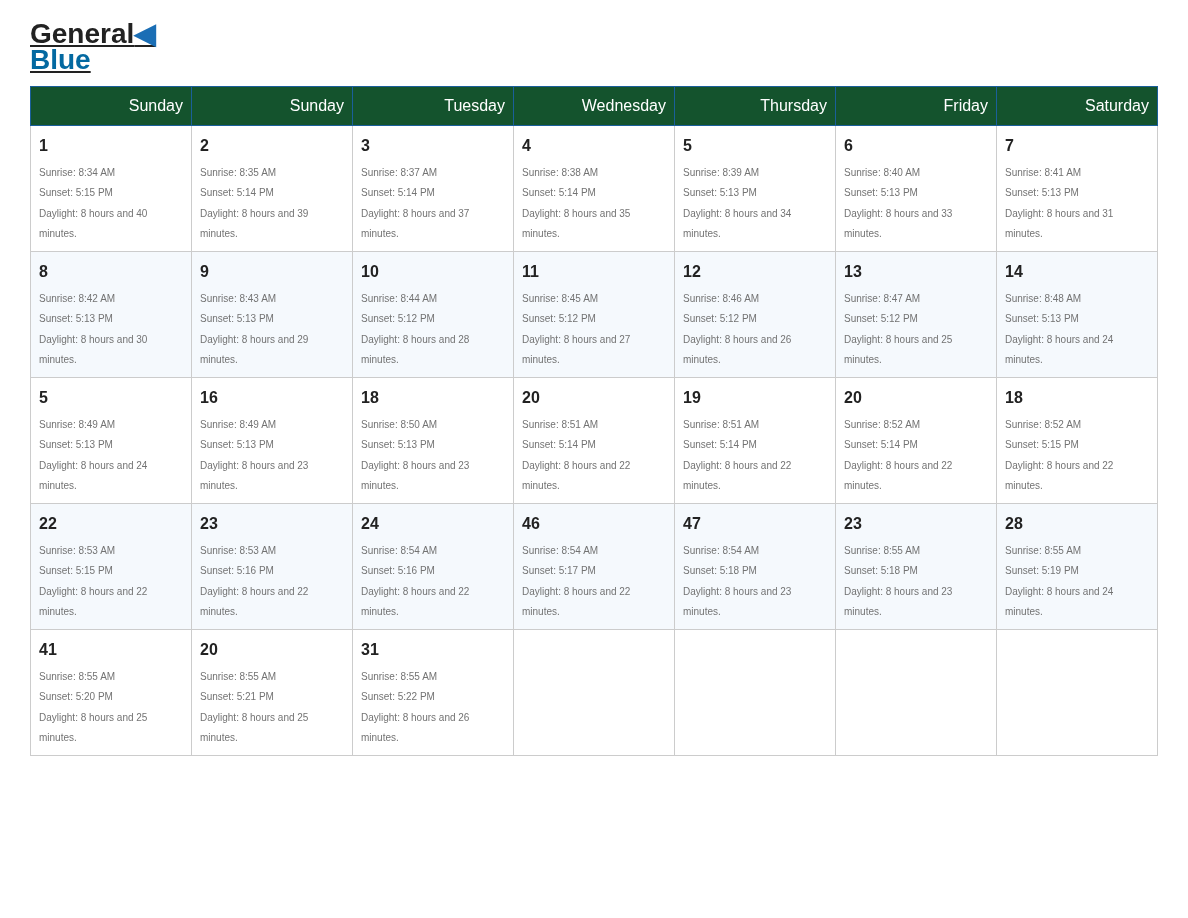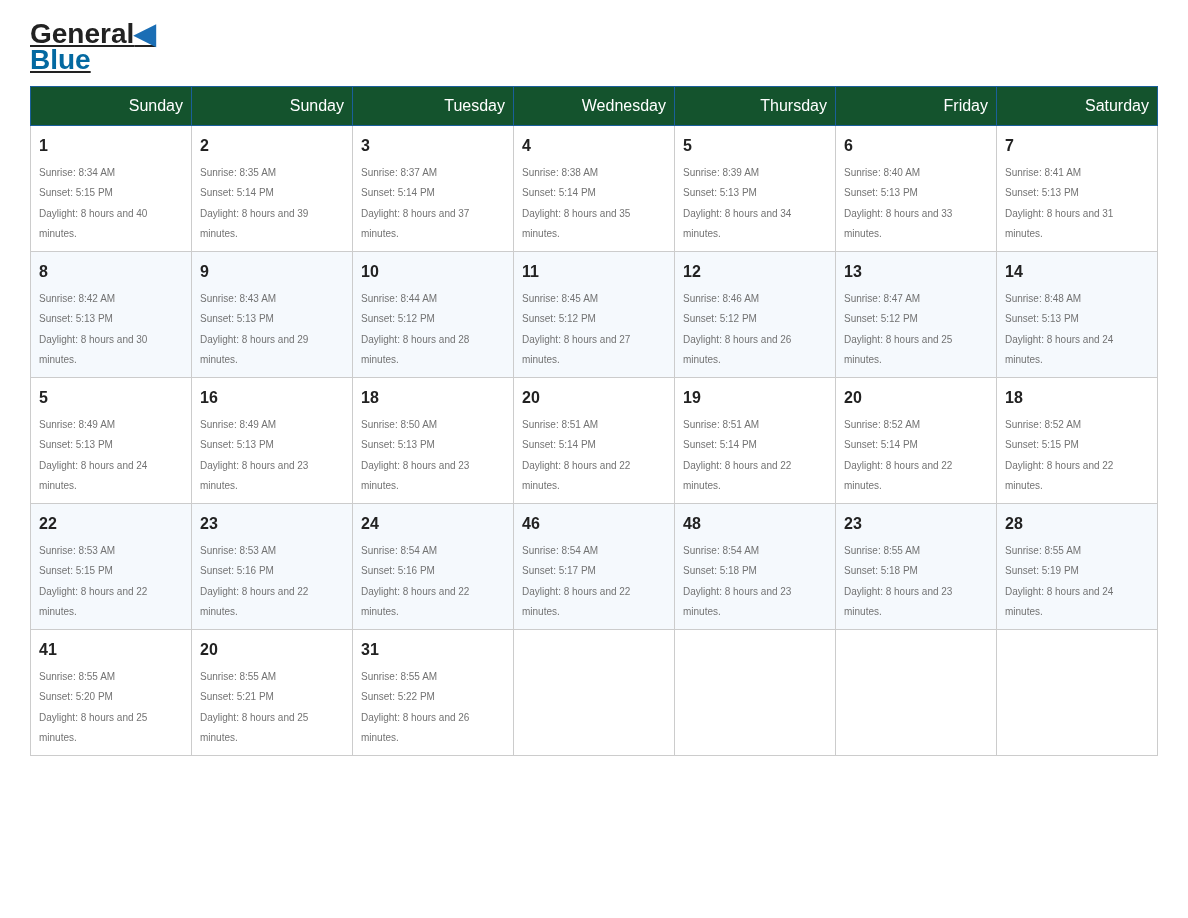--- a/index.html
+++ b/index.html
@@ -170,21 +170,21 @@
       </tr>
       <tr>
         <td><span class="day-number">22</span>
 <span class="day-info">Sunrise: 8:53 AM<br>Sunset: 5:15 PM<br>Daylight: 8 hours and 22 minutes.</span></td>
         <td><span class="day-number">23</span>
 <span class="day-info">Sunrise: 8:53 AM<br>Sunset: 5:16 PM<br>Daylight: 8 hours and 22 minutes.</span></td>
         <td><span class="day-number">24</span>
 <span class="day-info">Sunrise: 8:54 AM<br>Sunset: 5:16 PM<br>Daylight: 8 hours and 22 minutes.</span></td>
         <td><span class="day-number">46</span>
 <span class="day-info">Sunrise: 8:54 AM<br>Sunset: 5:17 PM<br>Daylight: 8 hours and 22 minutes.</span></td>
-        <td><span class="day-number">48</span>
+        <td><span class="day-number">47</span>
 <span class="day-info">Sunrise: 8:54 AM<br>Sunset: 5:18 PM<br>Daylight: 8 hours and 23 minutes.</span></td>
         <td><span class="day-number">23</span>
 <span class="day-info">Sunrise: 8:55 AM<br>Sunset: 5:18 PM<br>Daylight: 8 hours and 23 minutes.</span></td>
         <td><span class="day-number">28</span>
 <span class="day-info">Sunrise: 8:55 AM<br>Sunset: 5:19 PM<br>Daylight: 8 hours and 24 minutes.</span></td>
       </tr>
       <tr>
         <td><span class="day-number">41</span>
 <span class="day-info">Sunrise: 8:55 AM<br>Sunset: 5:20 PM<br>Daylight: 8 hours and 25 minutes.</span></td>
         <td><span class="day-number">20</span>

